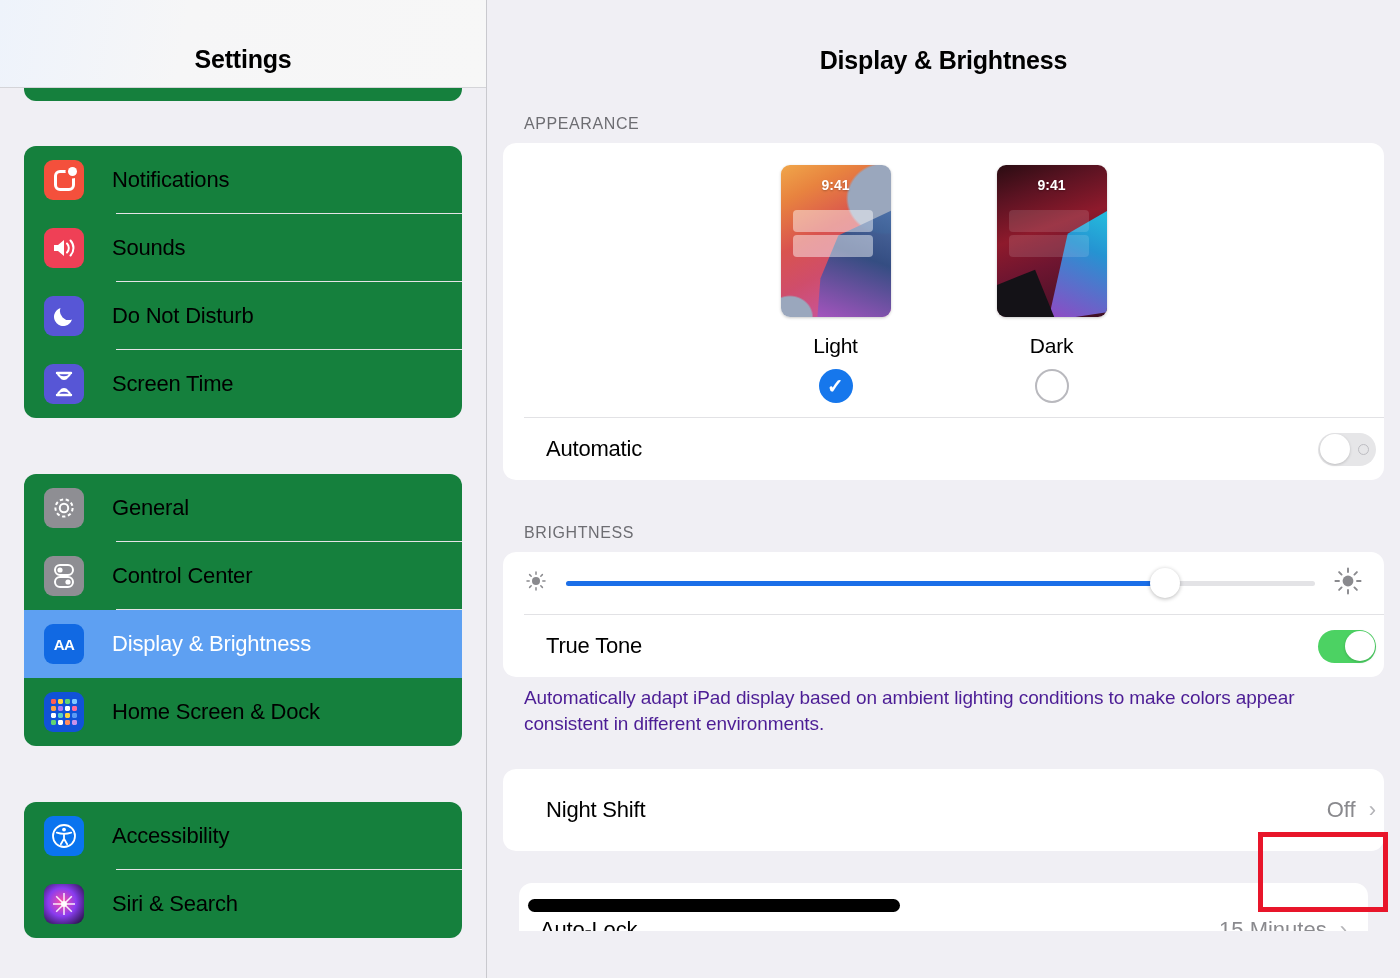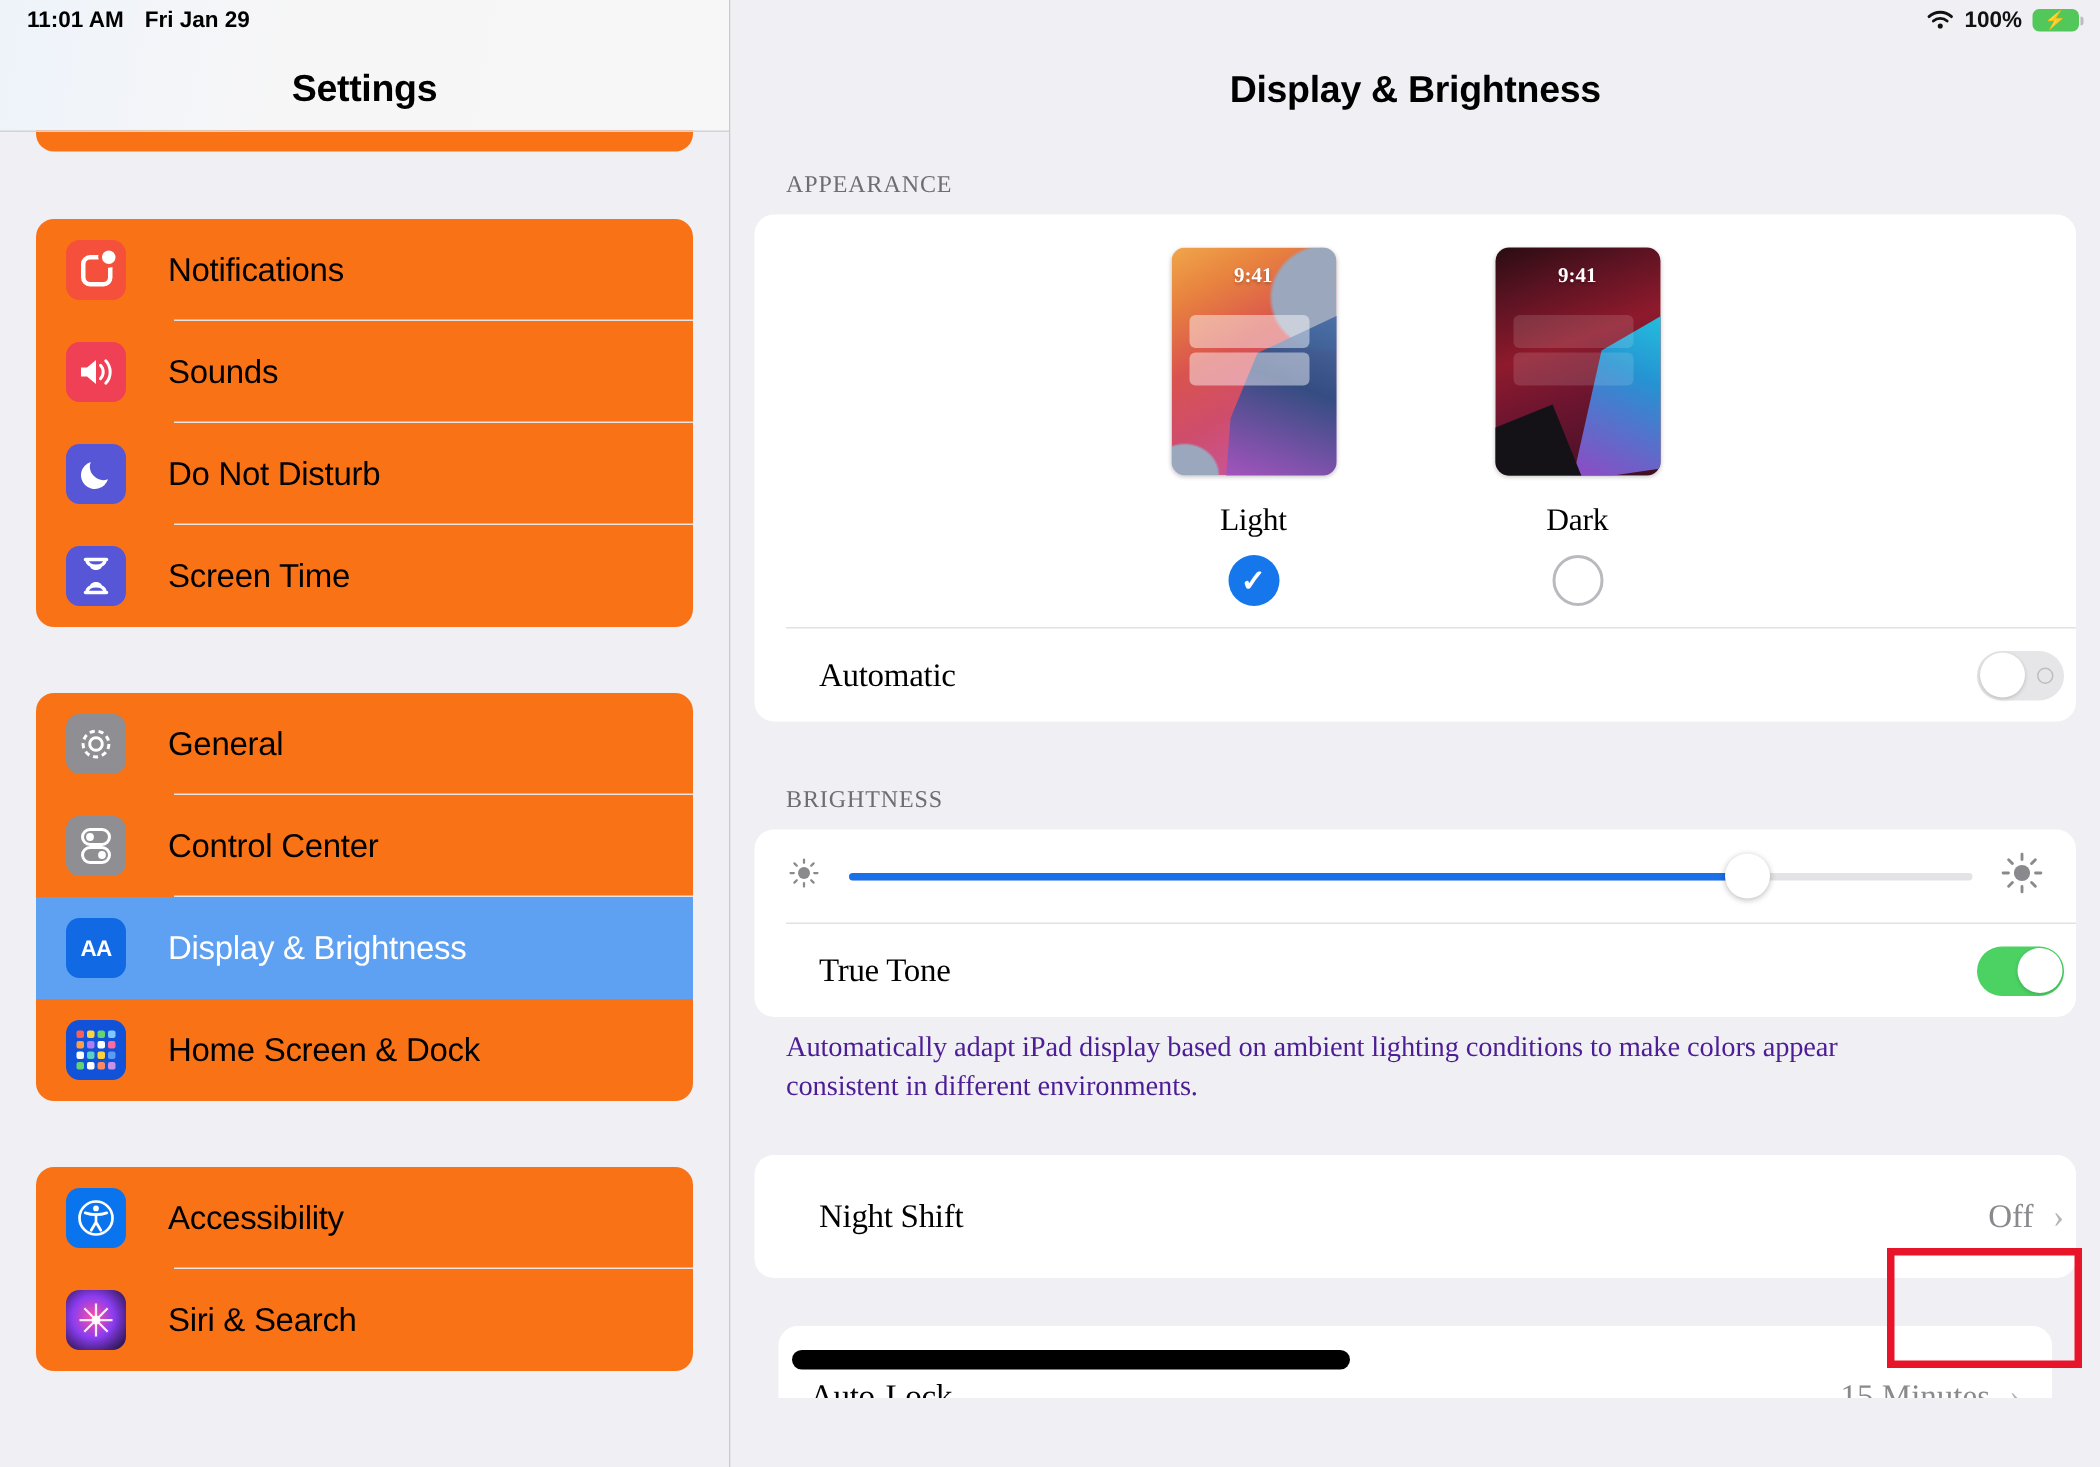--- a/index.html
+++ b/index.html
@@ -49,21 +49,21 @@
     height: 88px; width: 100%;
     background: linear-gradient(100deg,#eef3fb 0%,#f6f6f7 38%,#f7f7f7 100%);
     border-bottom: 1px solid #d4d4d8;
     display: flex; align-items: flex-end; justify-content: center;
     padding-bottom: 13px; position: relative; z-index: 20;
   }
   .sidebar-title { font-size: 25px; font-weight: bold; color: #000; letter-spacing: -0.2px; }
 
   .sidebar-scroll { position: absolute; top: 89px; left: 0; right: 0; bottom: 0; }
   .sb-group {
-    background: #f97316; border-radius: 12px; margin: 0 24px 44px 24px;
+    background: #15803d; border-radius: 12px; margin: 0 24px 56px 24px;
     overflow: hidden;
   }
   .sb-group.partial {
     margin-top: -56px; height: 68px; margin-bottom: 45px;
   }
   .sb-row {
     height: 68px; display: flex; align-items: center; position: relative;
     padding-left: 20px;
   }
   .sb-row .sep {
@@ -109,21 +109,21 @@
   .detail-header {
     height: 88px; display: flex; align-items: flex-end; justify-content: center;
     padding-bottom: 13px; background: #f0eff4; position: relative; z-index: 10;
   }
   .detail-title { font-size: 25px; font-weight: bold; color: #000; letter-spacing: -0.2px; }
 
   .section-head {
     font-size: 16px; color: #6d6d72; letter-spacing: 0.6px;
     padding: 0 0 10px 21px;
   }
-  .pane-body { padding: 27px 16px 0 16px; font-family: Liberation Serif, serif; }
+  .pane-body { padding: 27px 16px 0 16px; }
   .card { background: #fff; border-radius: 13px; overflow: hidden; }
 
   
   .appearance-card { padding: 22px 0 14px 0; }
   .appearance-row { display: flex; justify-content: center; gap: 106px; }
   .theme { display: flex; flex-direction: column; align-items: center; }
   .preview {
     width: 110px; height: 152px; border-radius: 9px; overflow: hidden; position: relative;
     box-shadow: 0 1px 3px rgba(0,0,0,.22);
   }
@@ -487,37 +487,16 @@
           <div class="row-value">
             <span>15 Minutes</span>
             <span class="chev">›</span>
           </div>
         </div>
       </div>
 
     </div>
   </div>
 
-  <div class="statusbar">
-    <div class="sb-left">
-      <span>11:01 AM</span>
-      <span>Fri Jan 29</span>
-    </div>
-    <div class="sb-right">
-      <span class="wifi-icon">
-        <svg width="19" height="14" viewBox="0 0 19 14">
-            <g fill="none" stroke="#111" stroke-width="1.9" stroke-linecap="round">
-              <path d="M2 5.1a11 11 0 0115 0"></path>
-              <path d="M4.9 8a7 7 0 019.2 0"></path>
-            </g>
-            <circle cx="9.5" cy="11.3" r="1.7" fill="#111"></circle>
-          </svg>
-      </span>
-      <span>100%</span>
-      <span class="battery">
-        <span class="bolt">⚡</span>
-      </span>
-    </div>
-  </div>
 
   <div class="annotation" style="left: 1258px; top: 832px; width: 130px; height: 80px; border-color: rgb(232, 21, 42);"></div>
 
 </div>
 
 </body></html>

